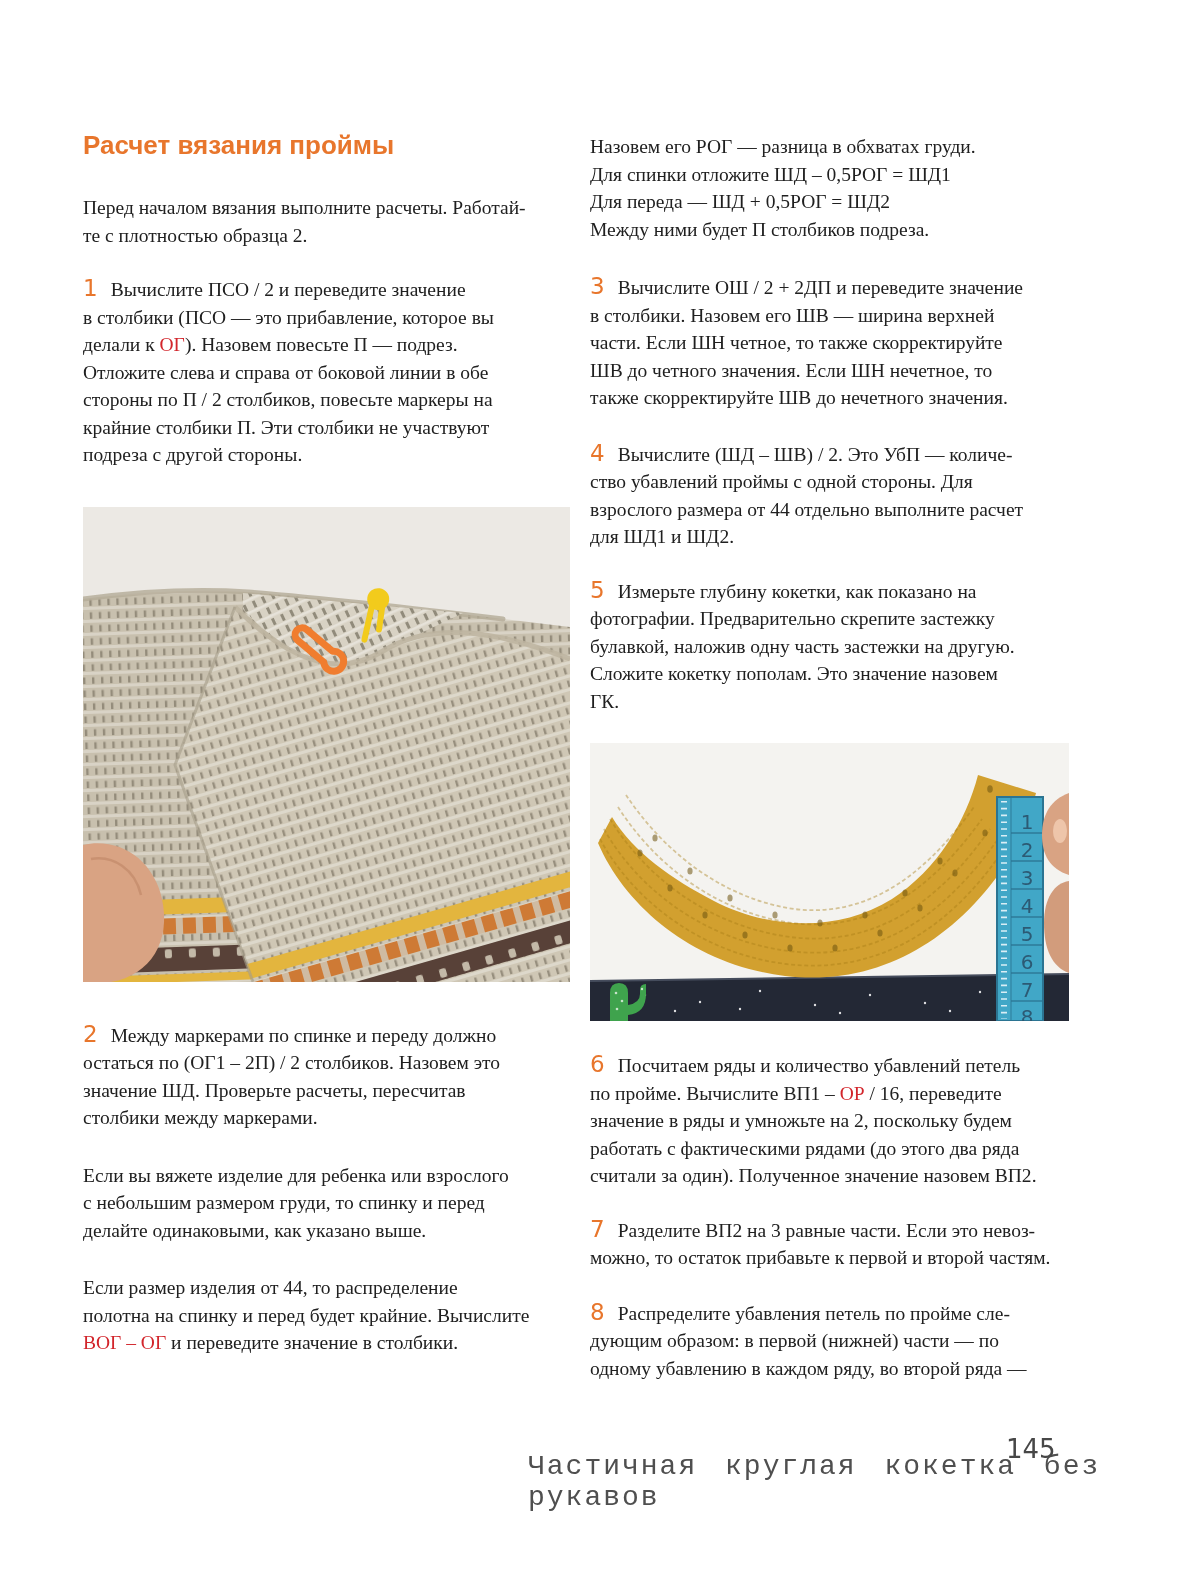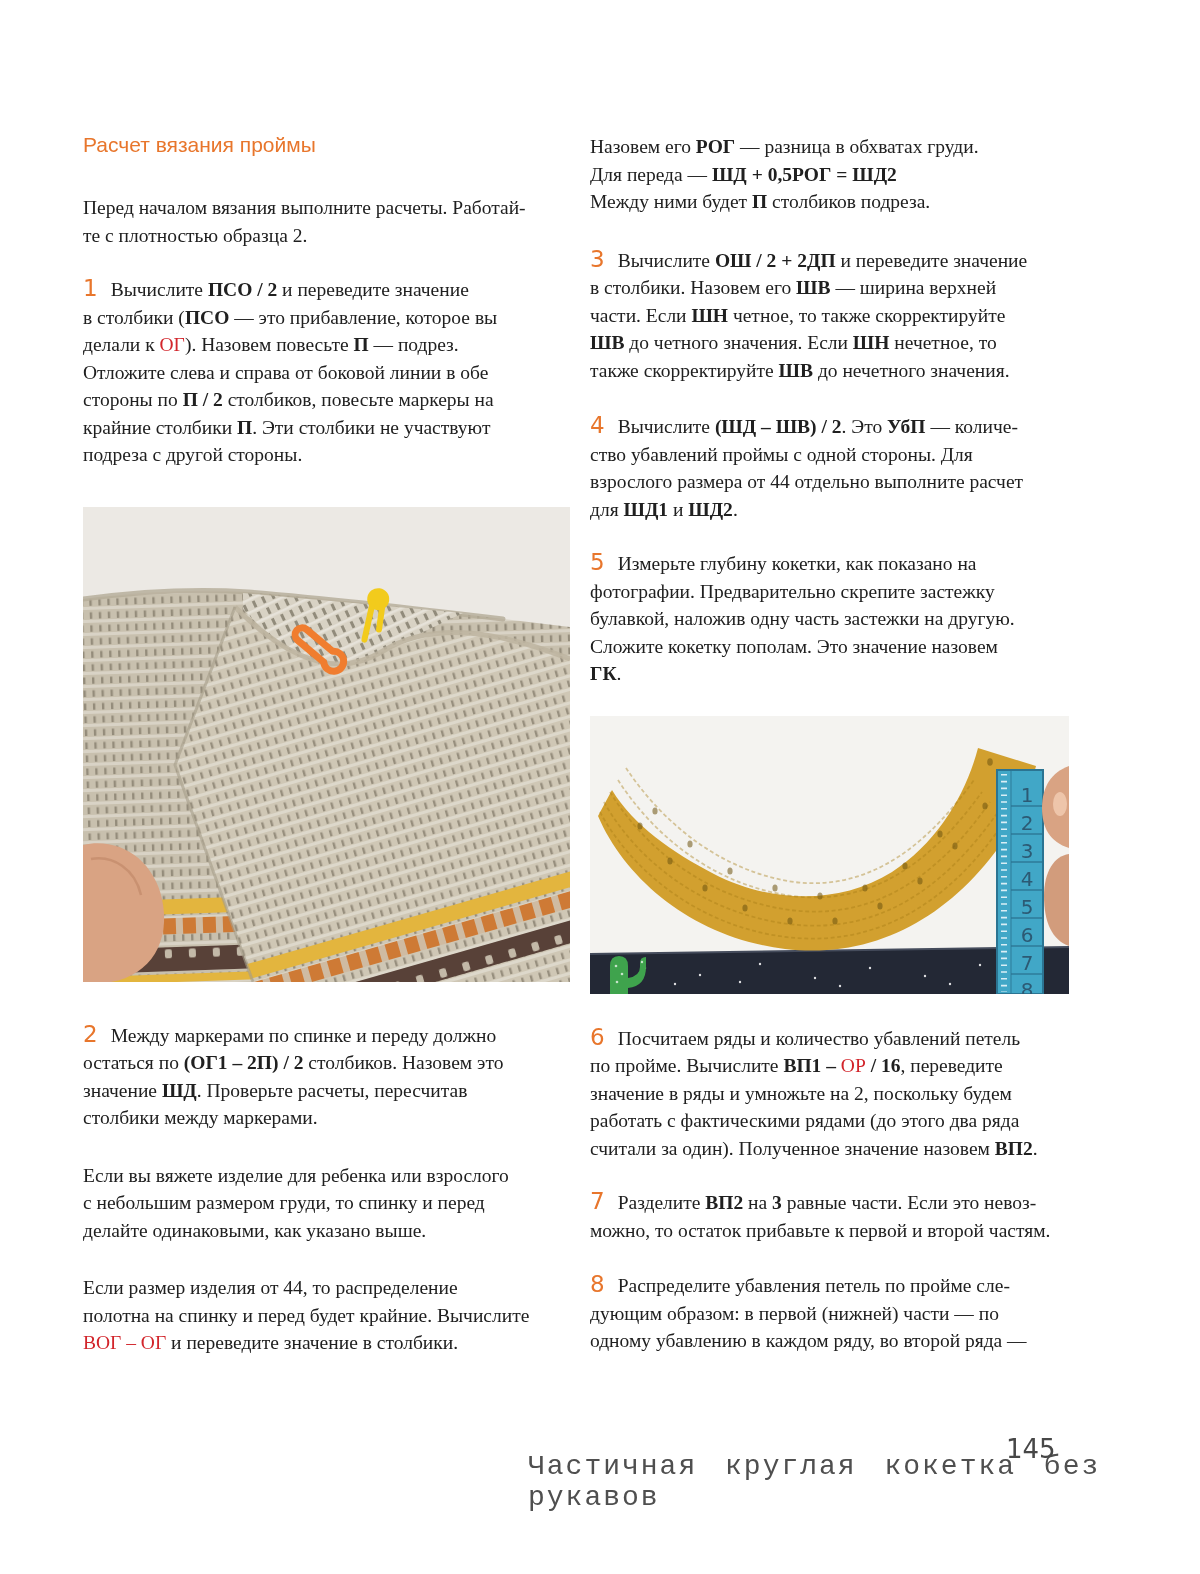--- a/index.html
+++ b/index.html
@@ -4,25 +4,25 @@
 <style>
   :root{
     --accent_orange:#E8762C; --accent_red:#D2252B; --text:#202020; --footer_gray:#4F4F4F;
   }
   html,body{margin:0;padding:0;background:#ffffff;}
   .page{position:relative;width:1200px;height:1574px;background:#ffffff;overflow:hidden;
         font-family:"Liberation Serif",serif;color:var(--text);}
   .col{position:absolute;}
   #col-left{left:83px;top:130px;width:487px;}
   #col-right{left:590px;top:133px;width:494px;}
-  h1{font-family:"Liberation Sans",sans-serif;font-weight:400;font-size:21px;line-height:30px;
+  h1{font-family:"Liberation Sans",sans-serif;font-weight:700;font-size:26px;line-height:30px;
      color:var(--accent_orange);margin:0 0 34px 0;}
   .block{margin:0 0 28px 0;}
   .line{font-size:19.5px;line-height:27.5px;white-space:nowrap;}
-  .b{font-weight:bold;}
+  .b{font-weight:normal;}
   .rb{font-weight:normal;color:var(--accent_red);}
   .num{color:var(--accent_orange);font-family:"DejaVu Sans",sans-serif;font-size:23px;
        margin-right:13px;}
   #left-top .block:nth-child(1){margin-bottom:26px;}
   #left-top .block:nth-child(2){margin-bottom:6px;}
   #left-bottom .block:nth-child(1){margin-bottom:30px;}
   #left-bottom .block:nth-child(2){margin-bottom:30px;}
   #left-bottom .block:nth-child(3){margin-bottom:0;}
   #right-top .block:nth-child(1){margin-bottom:30px;}
   #right-top .block:nth-child(2){margin-bottom:28px;}
@@ -150,20 +150,21 @@
           <div class="line"><span>полотна на спинку и перед будет крайние. Вычислите</span></div>
           <div class="line"><span class="rb">ВОГ – ОГ</span><span> и переведите значение в столбики.</span></div>
         </div>
       </div>
   </div>
 
   <div id="col-right" class="col">
     <div id="right-top">
         <div class="block para">
           <div class="line"><span>Назовем его </span><span class="b">РОГ</span><span> — разница в обхватах груди.</span></div>
+          <div class="line"><span>Для спинки отложите </span><span class="b">ШД – 0,5РОГ = ШД1</span></div>
           <div class="line"><span>Для переда — </span><span class="b">ШД + 0,5РОГ = ШД2</span></div>
           <div class="line"><span>Между ними будет </span><span class="b">П</span><span> столбиков подреза.</span></div>
         </div>
         <div class="block step">
           <div class="line"><span class="num">3</span><span>Вычислите </span><span class="b">ОШ / 2 + 2ДП</span><span> и переведите значение</span></div>
           <div class="line"><span>в столбики. Назовем его </span><span class="b">ШВ</span><span> — ширина верхней</span></div>
           <div class="line"><span>части. Если </span><span class="b">ШН</span><span> четное, то также скорректируйте</span></div>
           <div class="line"><span class="b">ШВ</span><span> до четного значения. Если </span><span class="b">ШН</span><span> нечетное, то</span></div>
           <div class="line"><span>также скорректируйте </span><span class="b">ШВ</span><span> до нечетного значения.</span></div>
         </div>

